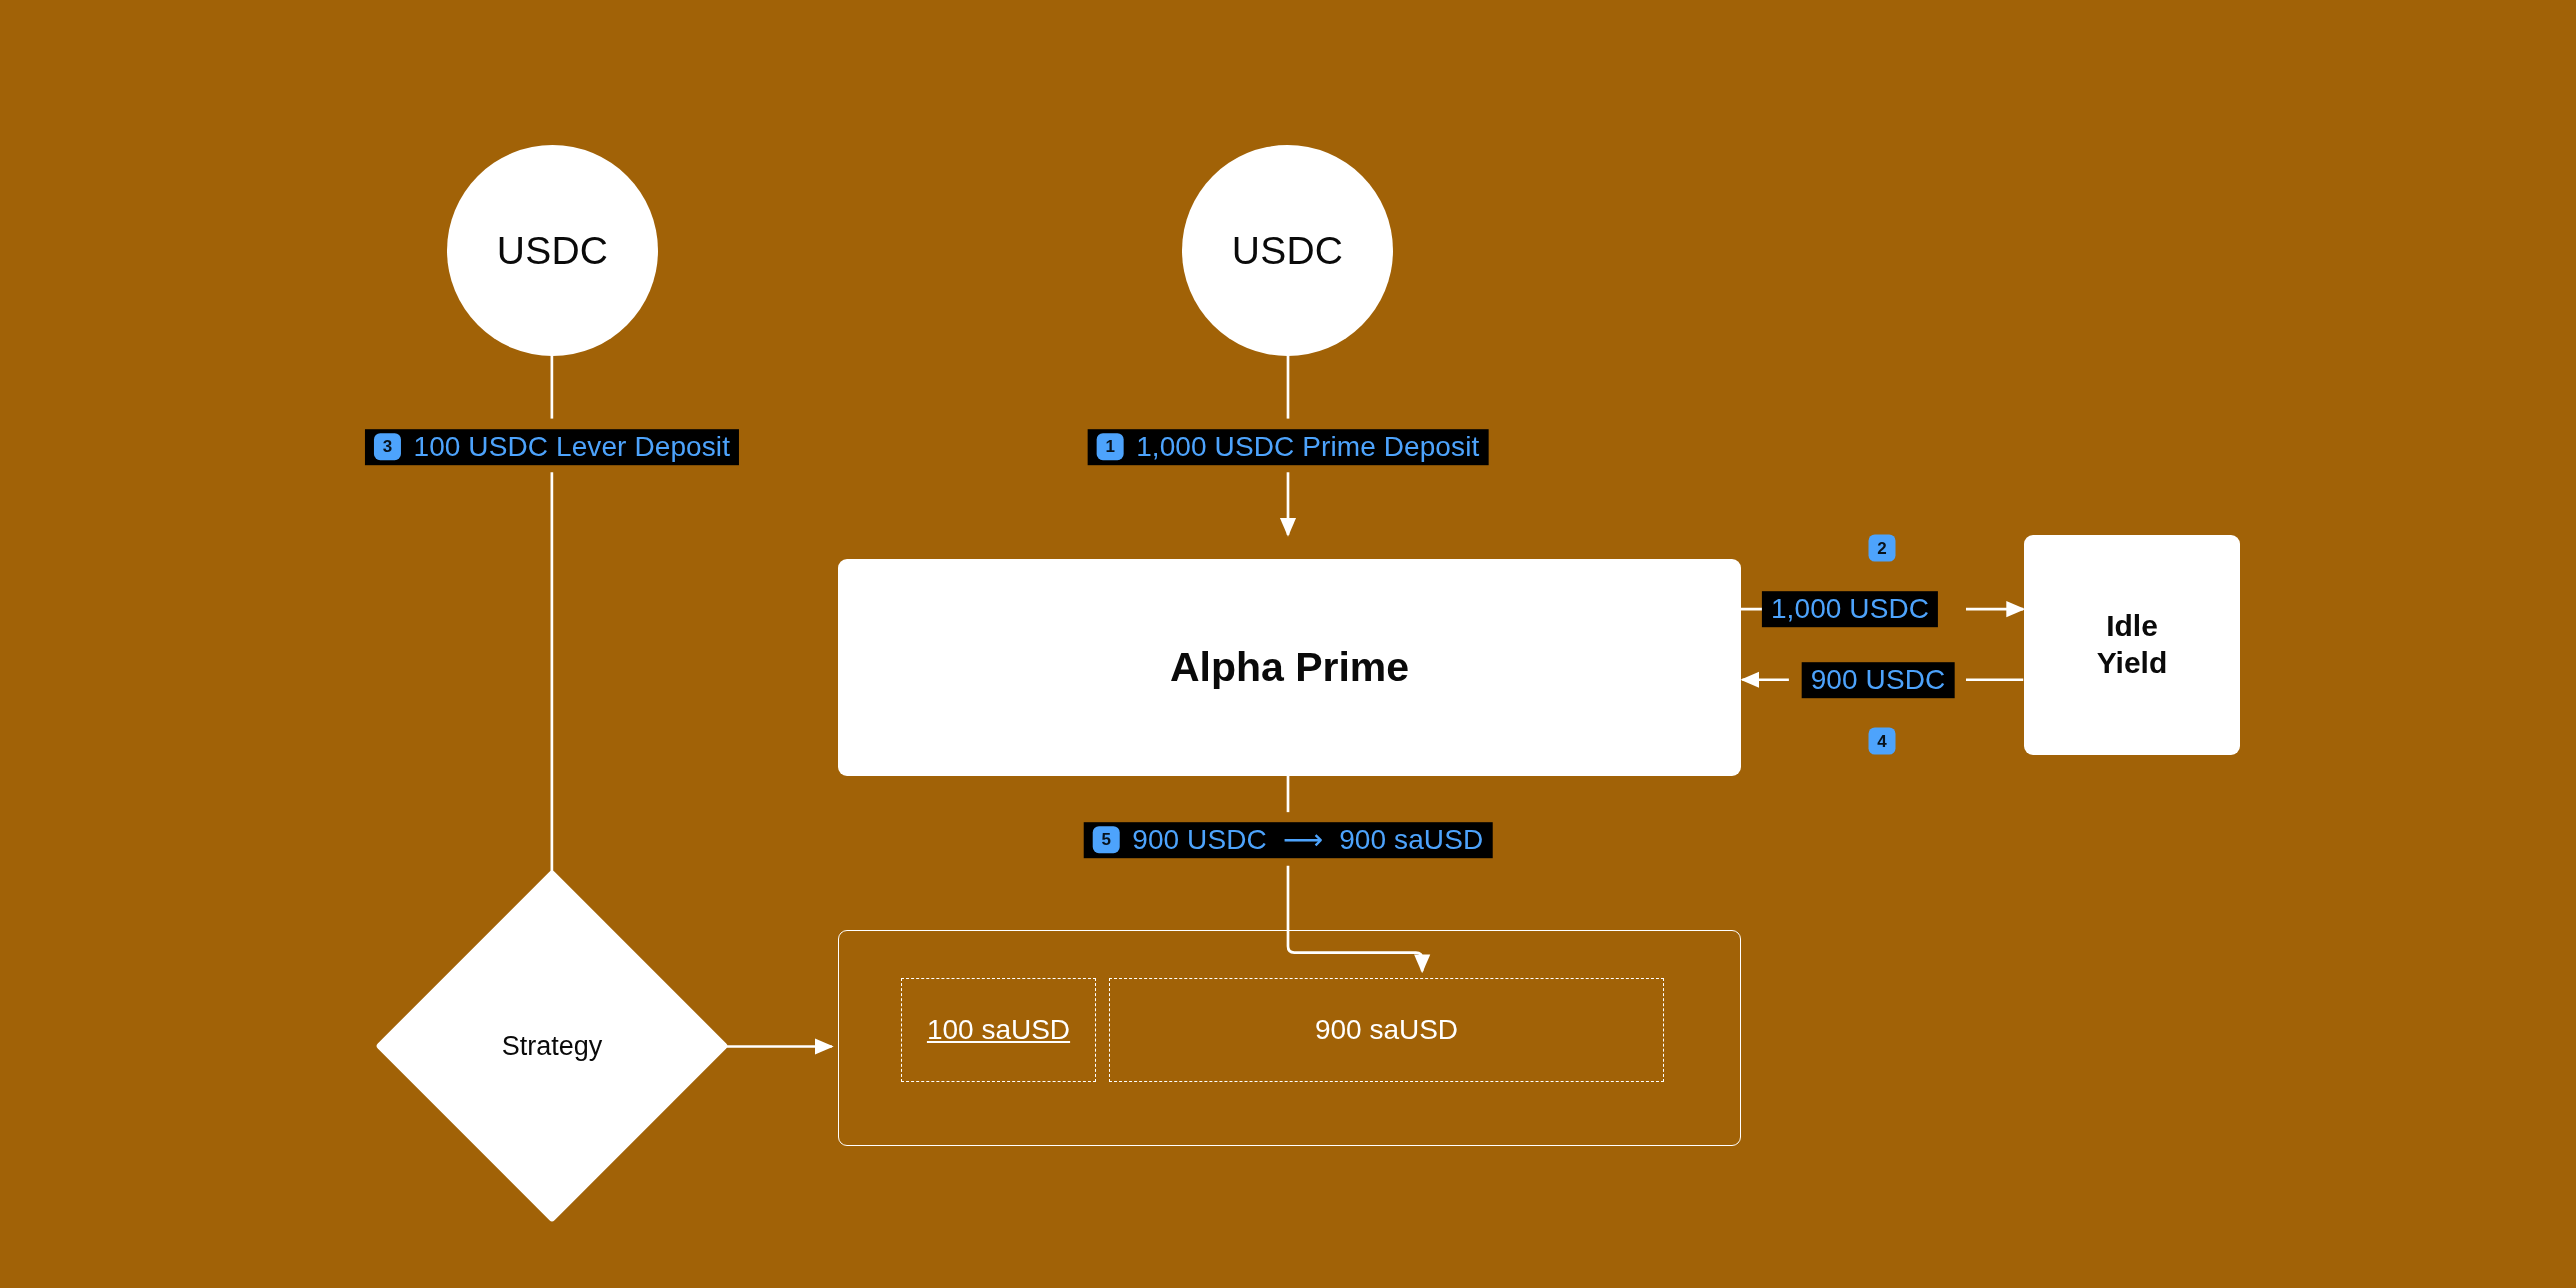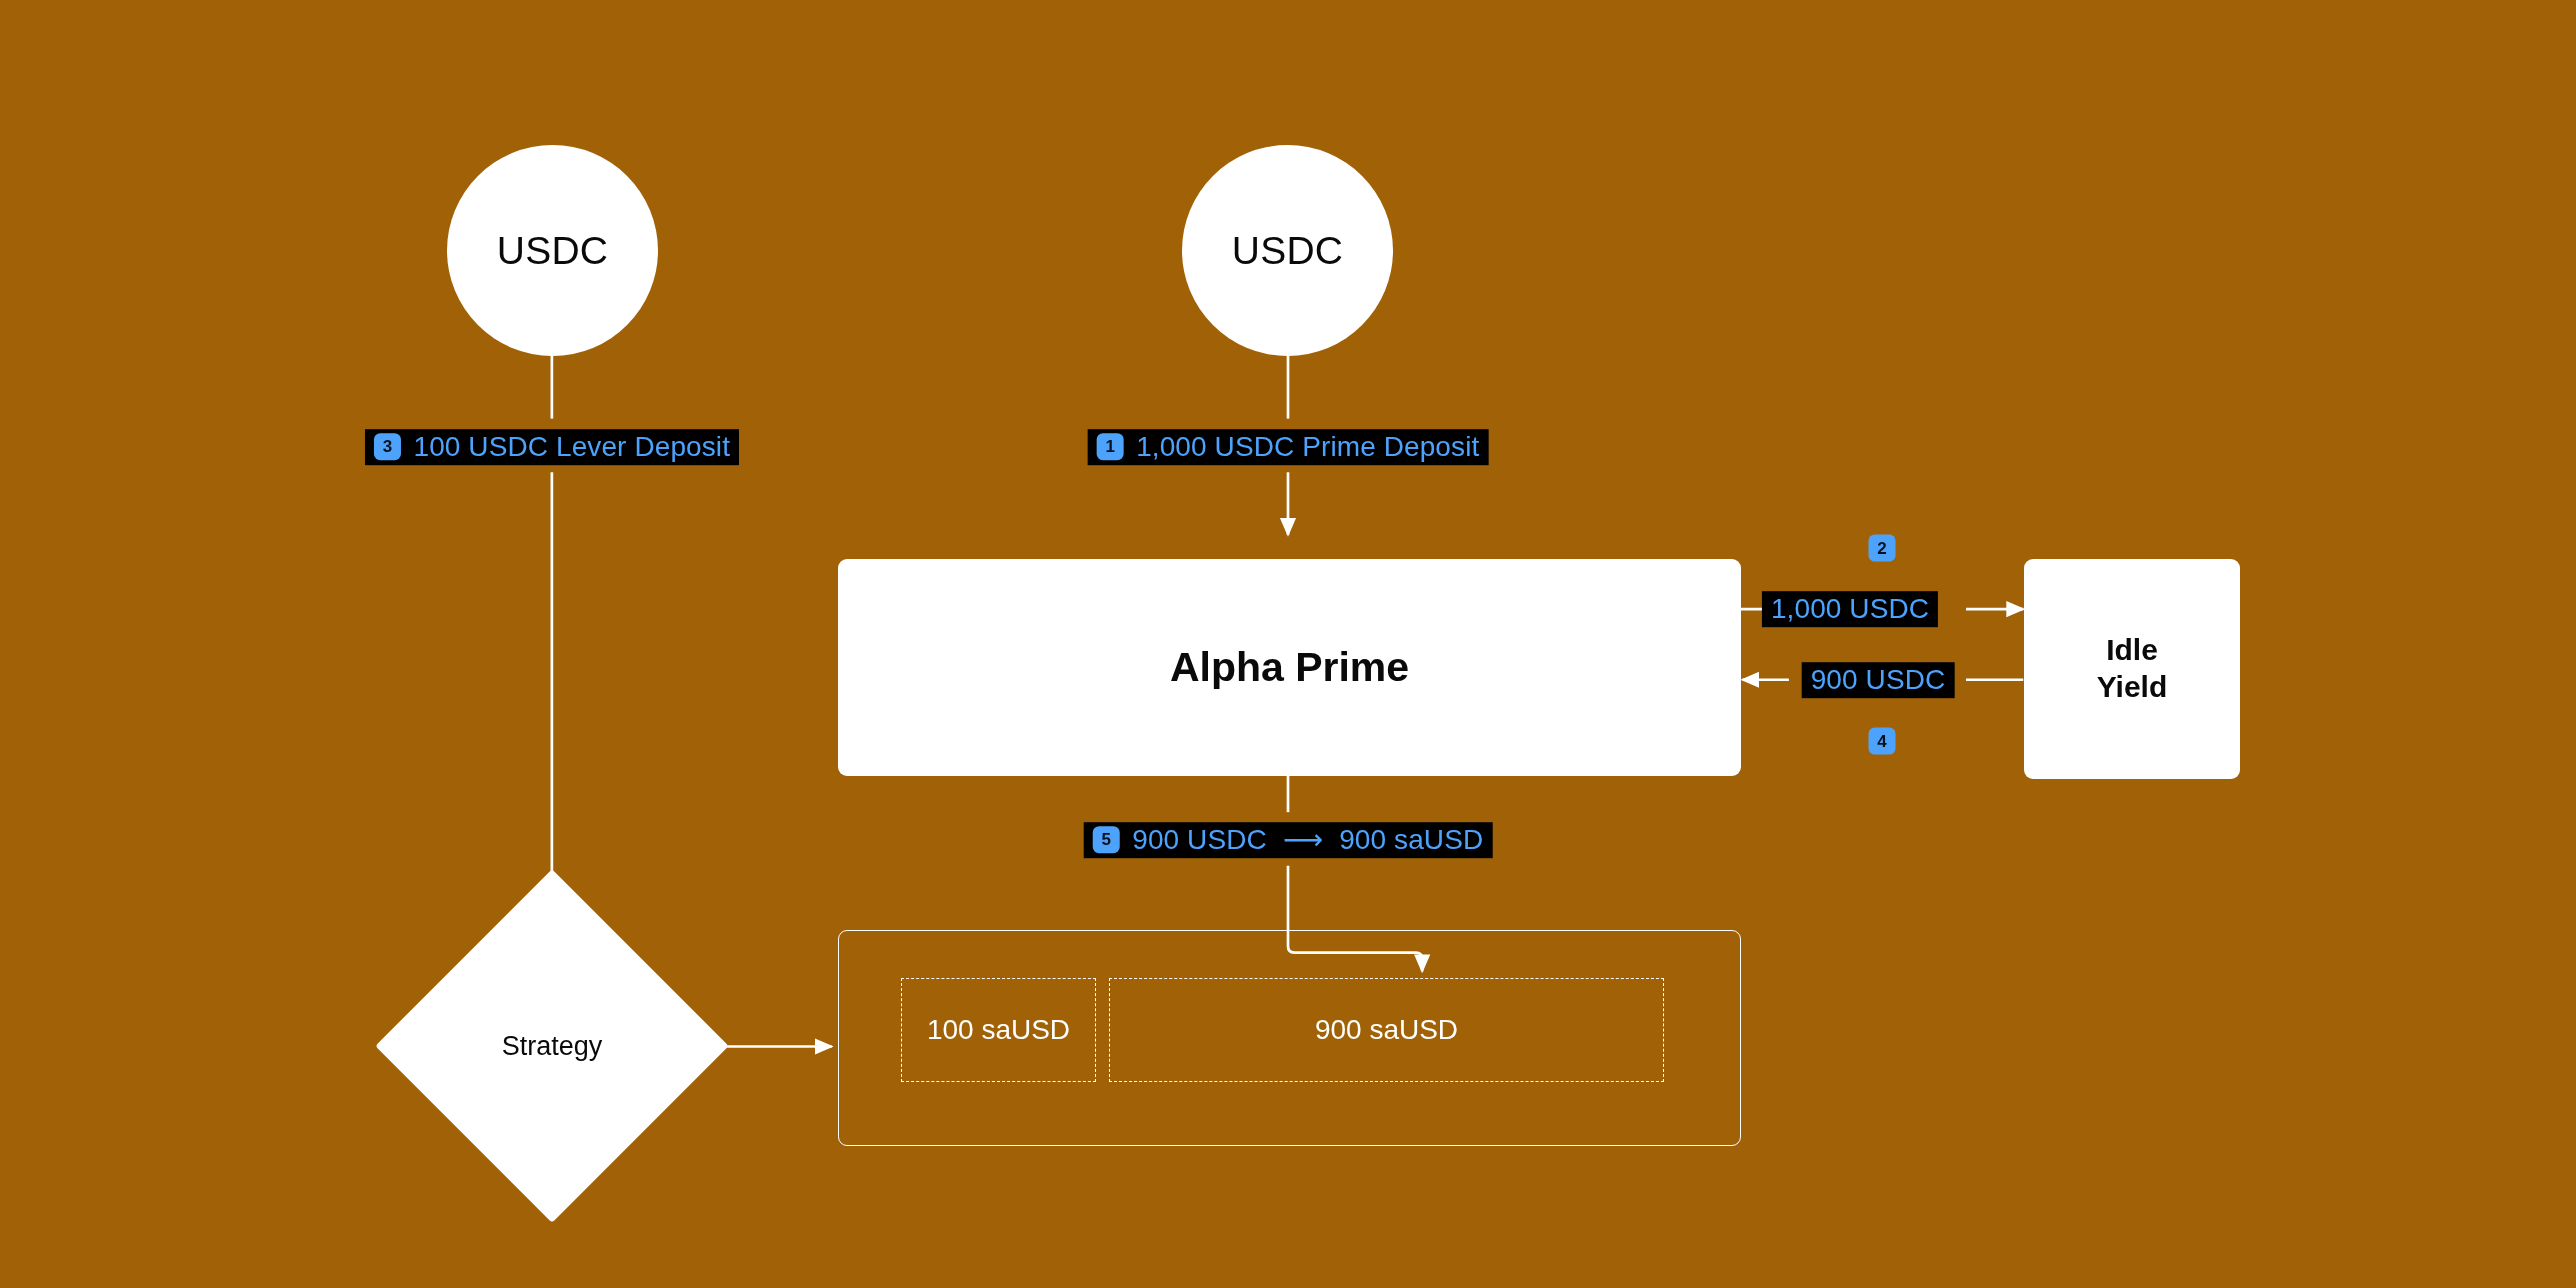--- a/index.html
+++ b/index.html
@@ -186,33 +186,33 @@
 
     <line x1="795" y1="1170" x2="930" y2="1170" stroke="#ffffff" stroke-width="3" marker-end="url(#arrowWhite)"></line>
   </svg>
 
   <div class="node token-circle" style="left:447px; top:145px; width:211px; height:211px;">USDC</div>
 
   <div class="node token-circle" style="left:1182px; top:145px; width:211px; height:211px;">USDC</div>
 
   <div class="node white-box primary-label" style="left:838px; top:535px; width:903px; height:217px;margin-top:24px;">Alpha Prime</div>
 
-  <div class="node white-box secondary-label" style="left:2024px; top:535px; width:216px; height:220px;margin-top:24px;">
+  <div class="node white-box secondary-label" style="left:2024px; top:535px; width:216px; height:220px;">
     <span>Idle</span>
     <span>Yield</span>
   </div>
 
   <div class="diamond-wrap" style="left:427px; top:921px; width:250px; height:250px;">
     <div class="diamond-shape"></div>
     <div class="diamond-text">Strategy</div>
   </div>
 
   <div class="group-box" style="left:838px; top:930px; width:903px; height:216px;"></div>
 
-  <div class="dashed-slot" style="left:901px; top:978px; width:195px; height:104px;">100 saUSD</div>
+  <div class="dashed-slot" style="left:901px; top:978px; width:195px; height:104px;text-decoration:underline;">100 saUSD</div>
 
   <div class="dashed-slot" style="left:1109px; top:978px; width:555px; height:104px;">900 saUSD</div>
 
 
   <div class="edge-label" style="left:552px; top:447px;">
     <span class="step-badge">3</span>
     <span class="txt">100 USDC Lever Deposit</span>
   </div>
 
   <div class="edge-label" style="left:1288px; top:447px;">

